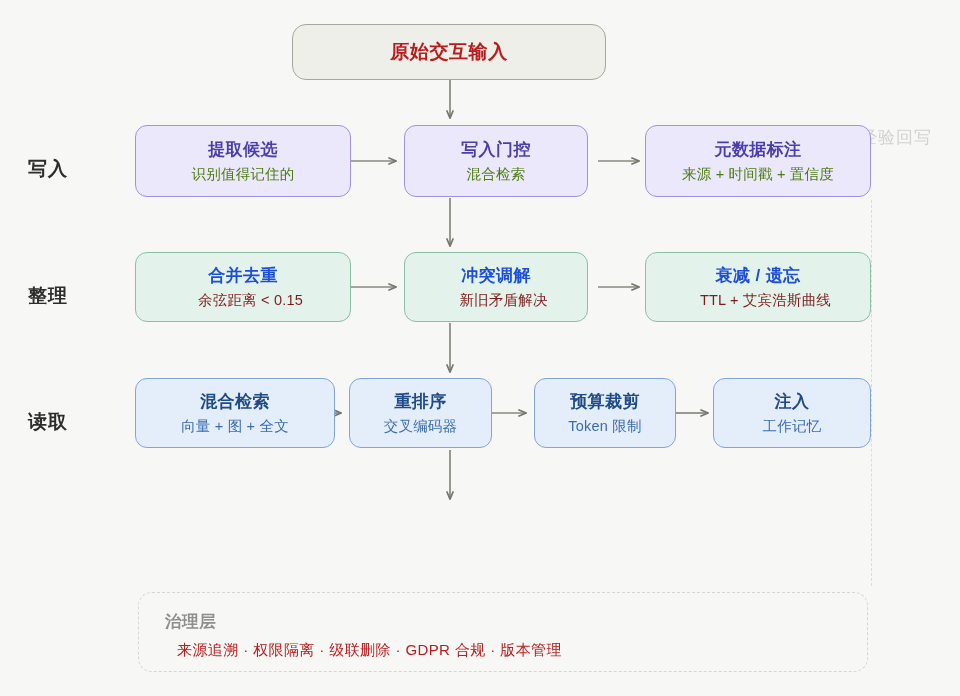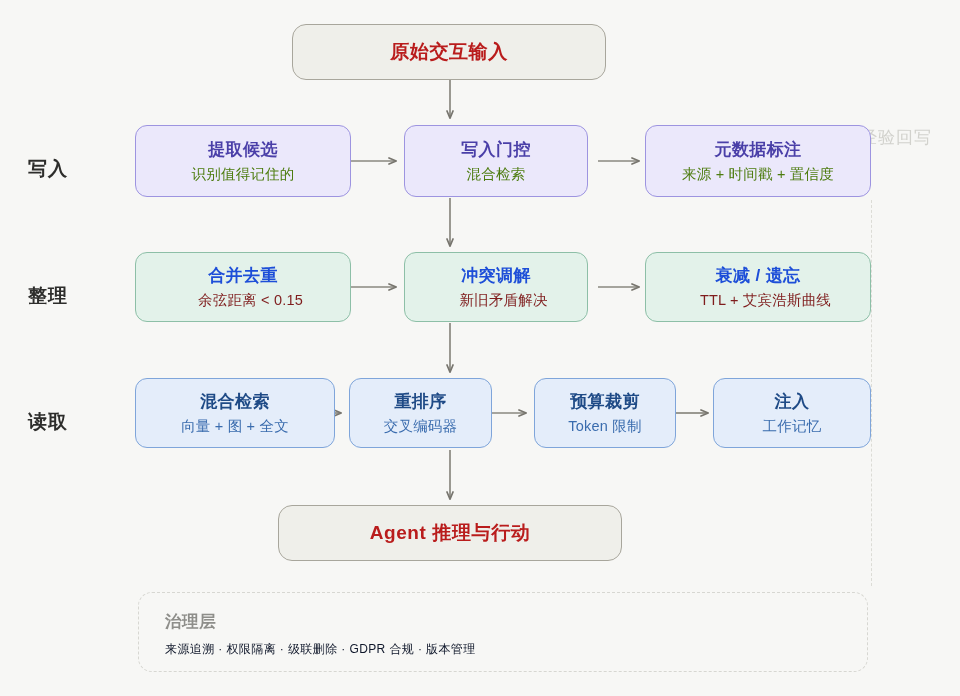--- a/index.html
+++ b/index.html
@@ -104,24 +104,25 @@
     background: transparent;
     padding: 18px 26px;
   }
   .gov .gov-title {
     font-size: 16.5px;
     font-weight: bold;
     color: #8e8e8a;
     letter-spacing: 0.6px;
   }
   .gov .gov-sub {
-    font-size: 12px;
-    color: #0f172a;
+    font-size: 15px;
+    color: #b91c1c;
     margin-top: 8px;
     letter-spacing: 0.4px;
+    margin-left: 12px;
   }
 
   
   .watermark {
     position: absolute;
     font-size: 17px;
     color: #d2d2cd;
     letter-spacing: 1px;
     white-space: nowrap;
   }
@@ -221,22 +222,19 @@
   <div class="node n-blue" style="left:534px; top:378px; width:142px; height:70px;">
     <div class="title">预算裁剪</div>
     <div class="sub">Token 限制</div>
   </div>
 
   <div class="node n-blue" style="left:713px; top:378px; width:158px; height:70px;text-align:center;">
     <div class="title">注入</div>
     <div class="sub">工作记忆</div>
   </div>
 
-  <div class="node n-term" style="left:278px; top:505px; width:344px; height:56px;">
-    <div class="title">Agent 推理与行动</div>
-  </div>
 
   <div class="gov" style="left:138px; top:592px; width:730px; height:80px;">
     <div class="gov-title">治理层</div>
     <div class="gov-sub">来源追溯 · 权限隔离 · 级联删除 · GDPR 合规 · 版本管理</div>
   </div>
 
 </div>
 
 </body></html>

